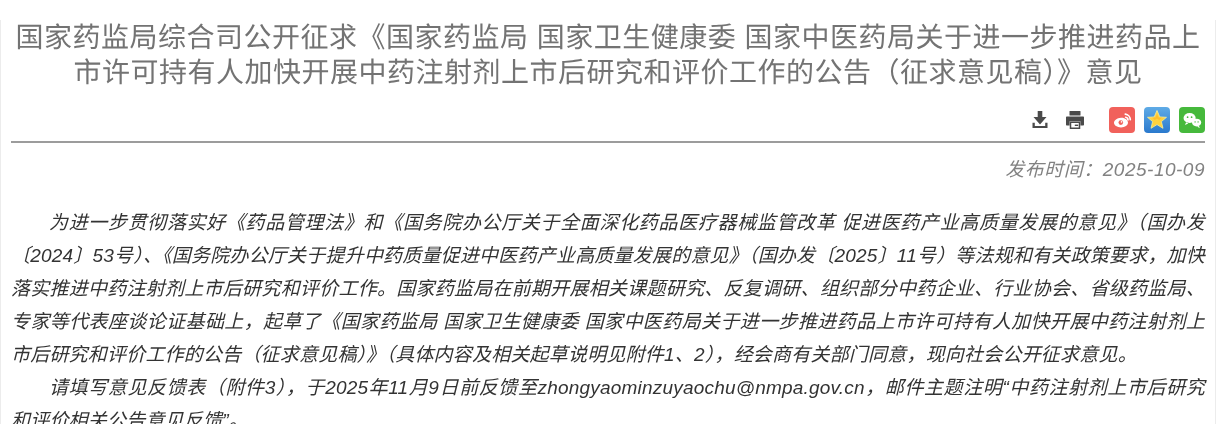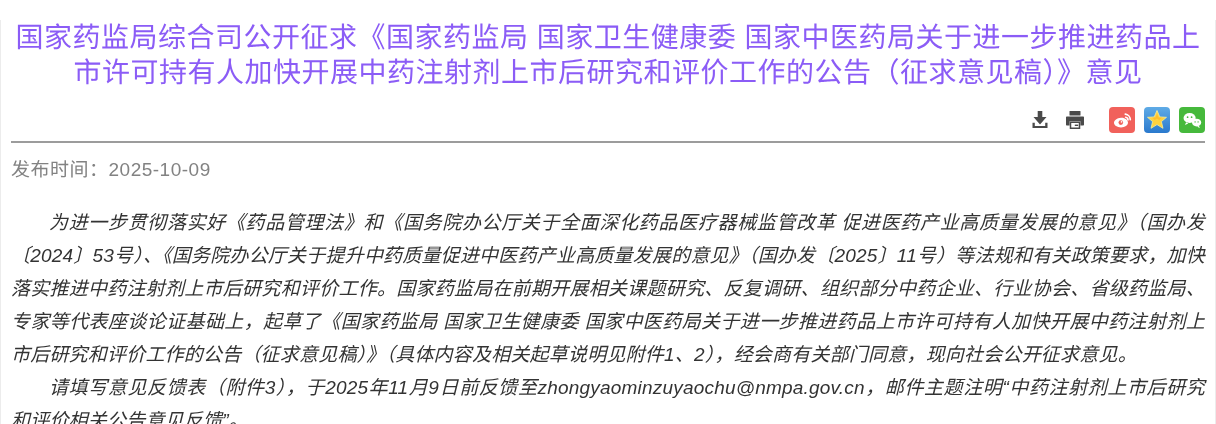--- a/index.html
+++ b/index.html
@@ -15,21 +15,21 @@
     border-right: 1px solid #ececec;
     padding: 0 10px;
   }
   .title {
     margin: 20px auto 16px;
     padding: 0 2px;
     text-align: center;
     font-size: 28px;
     line-height: 35px;
     font-weight: 400;
-    color: #8b5cf6;
+    color: #737373;
     letter-spacing: 0.5px;
   }
   .toolbar {
     margin-top: 10px;
     height: 28px;
     display: flex;
     justify-content: flex-end;
     align-items: center;
     gap: 9px;
   }
@@ -46,23 +46,25 @@
     overflow: hidden;
   }
   .share-icon.first-share { margin-left: 12px; }
   .share-icon.qzone { background: linear-gradient(#5fabe6, #2a79cd); }
   .divider {
     margin-top: 7px;
     border-bottom: 2px solid #9c9c9c;
   }
   .meta {
     margin-top: 11px;
+    text-align: right;
     font-size: 19px;
     color: #828282;
     letter-spacing: 0.5px;
+    font-style: italic;
   }
   .article { margin-top: 25px; }
   .article p {
     font-size: 19px;
     line-height: 33px;
     color: #333333;
     text-indent: 2em;
     text-align: justify;
     letter-spacing: 0.2px;
     font-style: italic;

